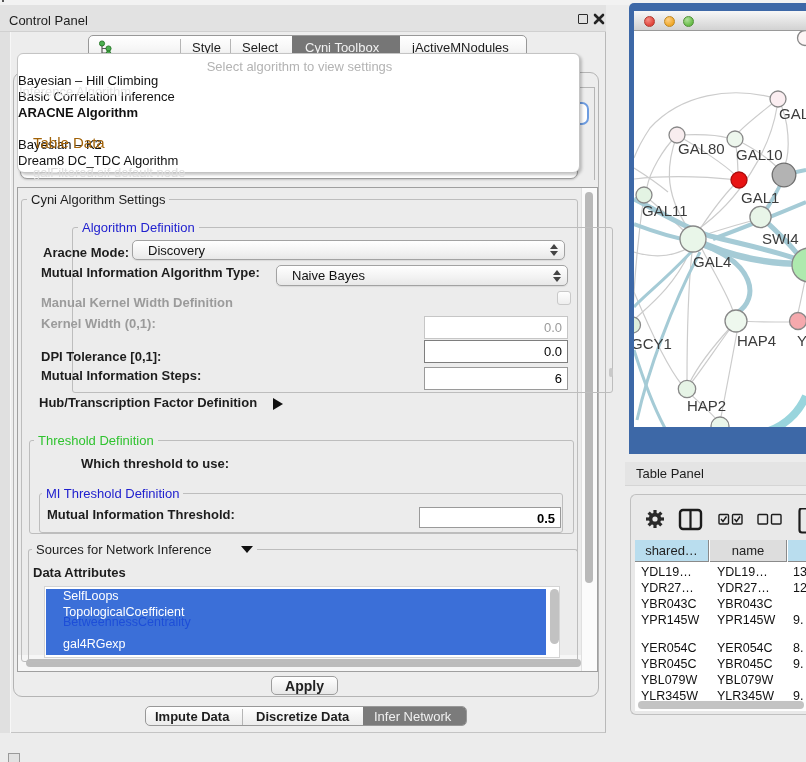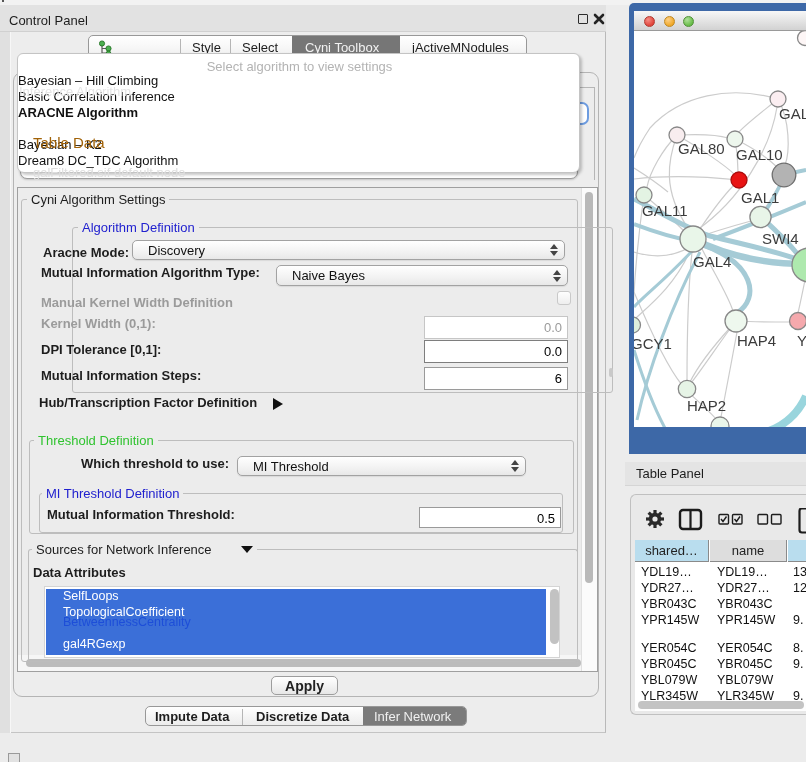--- a/index.html
+++ b/index.html
@@ -99,45 +99,38 @@
       <div class="ctext">Naive Bayes</div>
       <div class="carr" style="top:4px;">
           <div class="up"></div>
           <div class="dn"></div>
         </div>
     </div>
     <div class="abs lbl b dis" style="left:23px;top:107px;">Manual Kernel Width Definition</div>
     <div class="abs" style="left:539px;top:103px;width:14px;height:14px;border:1px solid #c9c9c9;border-radius:3px;background:linear-gradient(#fefefe,#eee);"></div>
     <div class="abs lbl b dis" style="left:23px;top:128px;">Kernel Width (0,1):</div>
     <div class="tfield dis" style="left:406px;top:128px;width:144px;height:23px;border:1px solid #c6c6c6;">0.0</div>
-    <div class="abs lbl b" style="left:23px;top:154px;">DPI Tolerance [0,1]:</div>
+    <div class="abs lbl b" style="left:23px;top:161px;">DPI Tolerance [0,1]:</div>
     <div class="tfield" style="left:406px;top:152px;width:144px;height:23px;border:1px solid #7e7e7e;">0.0</div>
     <div class="abs lbl b" style="left:23px;top:180px;">Mutual Information Steps:</div>
     <div class="tfield" style="left:406px;top:179px;width:144px;height:23px;border:1px solid #9a9a9a;">6</div>
 
     <div class="abs lbl b" style="left:21px;top:207px;">Hub/Transcription Factor Definition</div>
     <div class="abs" style="left:255px;top:210px;width:0;height:0;border-top:6px solid transparent;border-bottom:6px solid transparent;border-left:10px solid #111;"></div>
 
     <div class="group" style="left:11px;top:252px;width:545px;height:94px;">
       <div class="gtitle" style="left:4px;color:#2fc32f;">Threshold Definition</div>
     </div>
     <div class="abs lbl b" style="left:63px;top:268px;">Which threshold to use:</div>
-    <div class="combo" style="left:219px;top:268px;width:289px;height:20px;">
-      <div class="ctext">MI Threshold</div>
-      <div class="carr" style="top:3px;">
-          <div class="up"></div>
-          <div class="dn"></div>
-        </div>
-    </div>
 
     <div class="group" style="left:21px;top:305px;width:524px;height:40px;">
       <div class="gtitle" style="left:2px;color:#2121cf;">MI Threshold Definition</div>
     </div>
     <div class="abs lbl b" style="left:29px;top:319px;">Mutual Information Threshold:</div>
-    <div class="tfield" style="left:401px;top:319px;width:142px;height:21px;border:1px solid #9a9a9a;">0.5</div>
+    <div class="tfield" style="left:401px;top:319px;width:142px;height:21px;border:1px solid #9a9a9a;font-weight:bold;">0.5</div>
 
     <div class="group" style="left:10px;top:361px;width:550px;height:115px;border-bottom:none;">
       <div class="gtitle" style="left:3px;color:#1d1d1d;">Sources for Network Inference
         <span style="display:inline-block;width:0;height:0;border-left:6px solid transparent;border-right:6px solid transparent;border-top:7px solid #111;vertical-align:1px;margin-left:26px;"></span>
       </div>
     </div>
     <div class="abs lbl b" style="left:15px;top:377px;">Data Attributes</div>
 
     <div class="abs" style="left:26px;top:398px;width:516px;height:72px;background:#fff;border:1px solid #d4d4d4;">
       <div class="abs" style="left:1px;top:2px;width:500px;height:66px;background:#3b6fd8;"></div>

